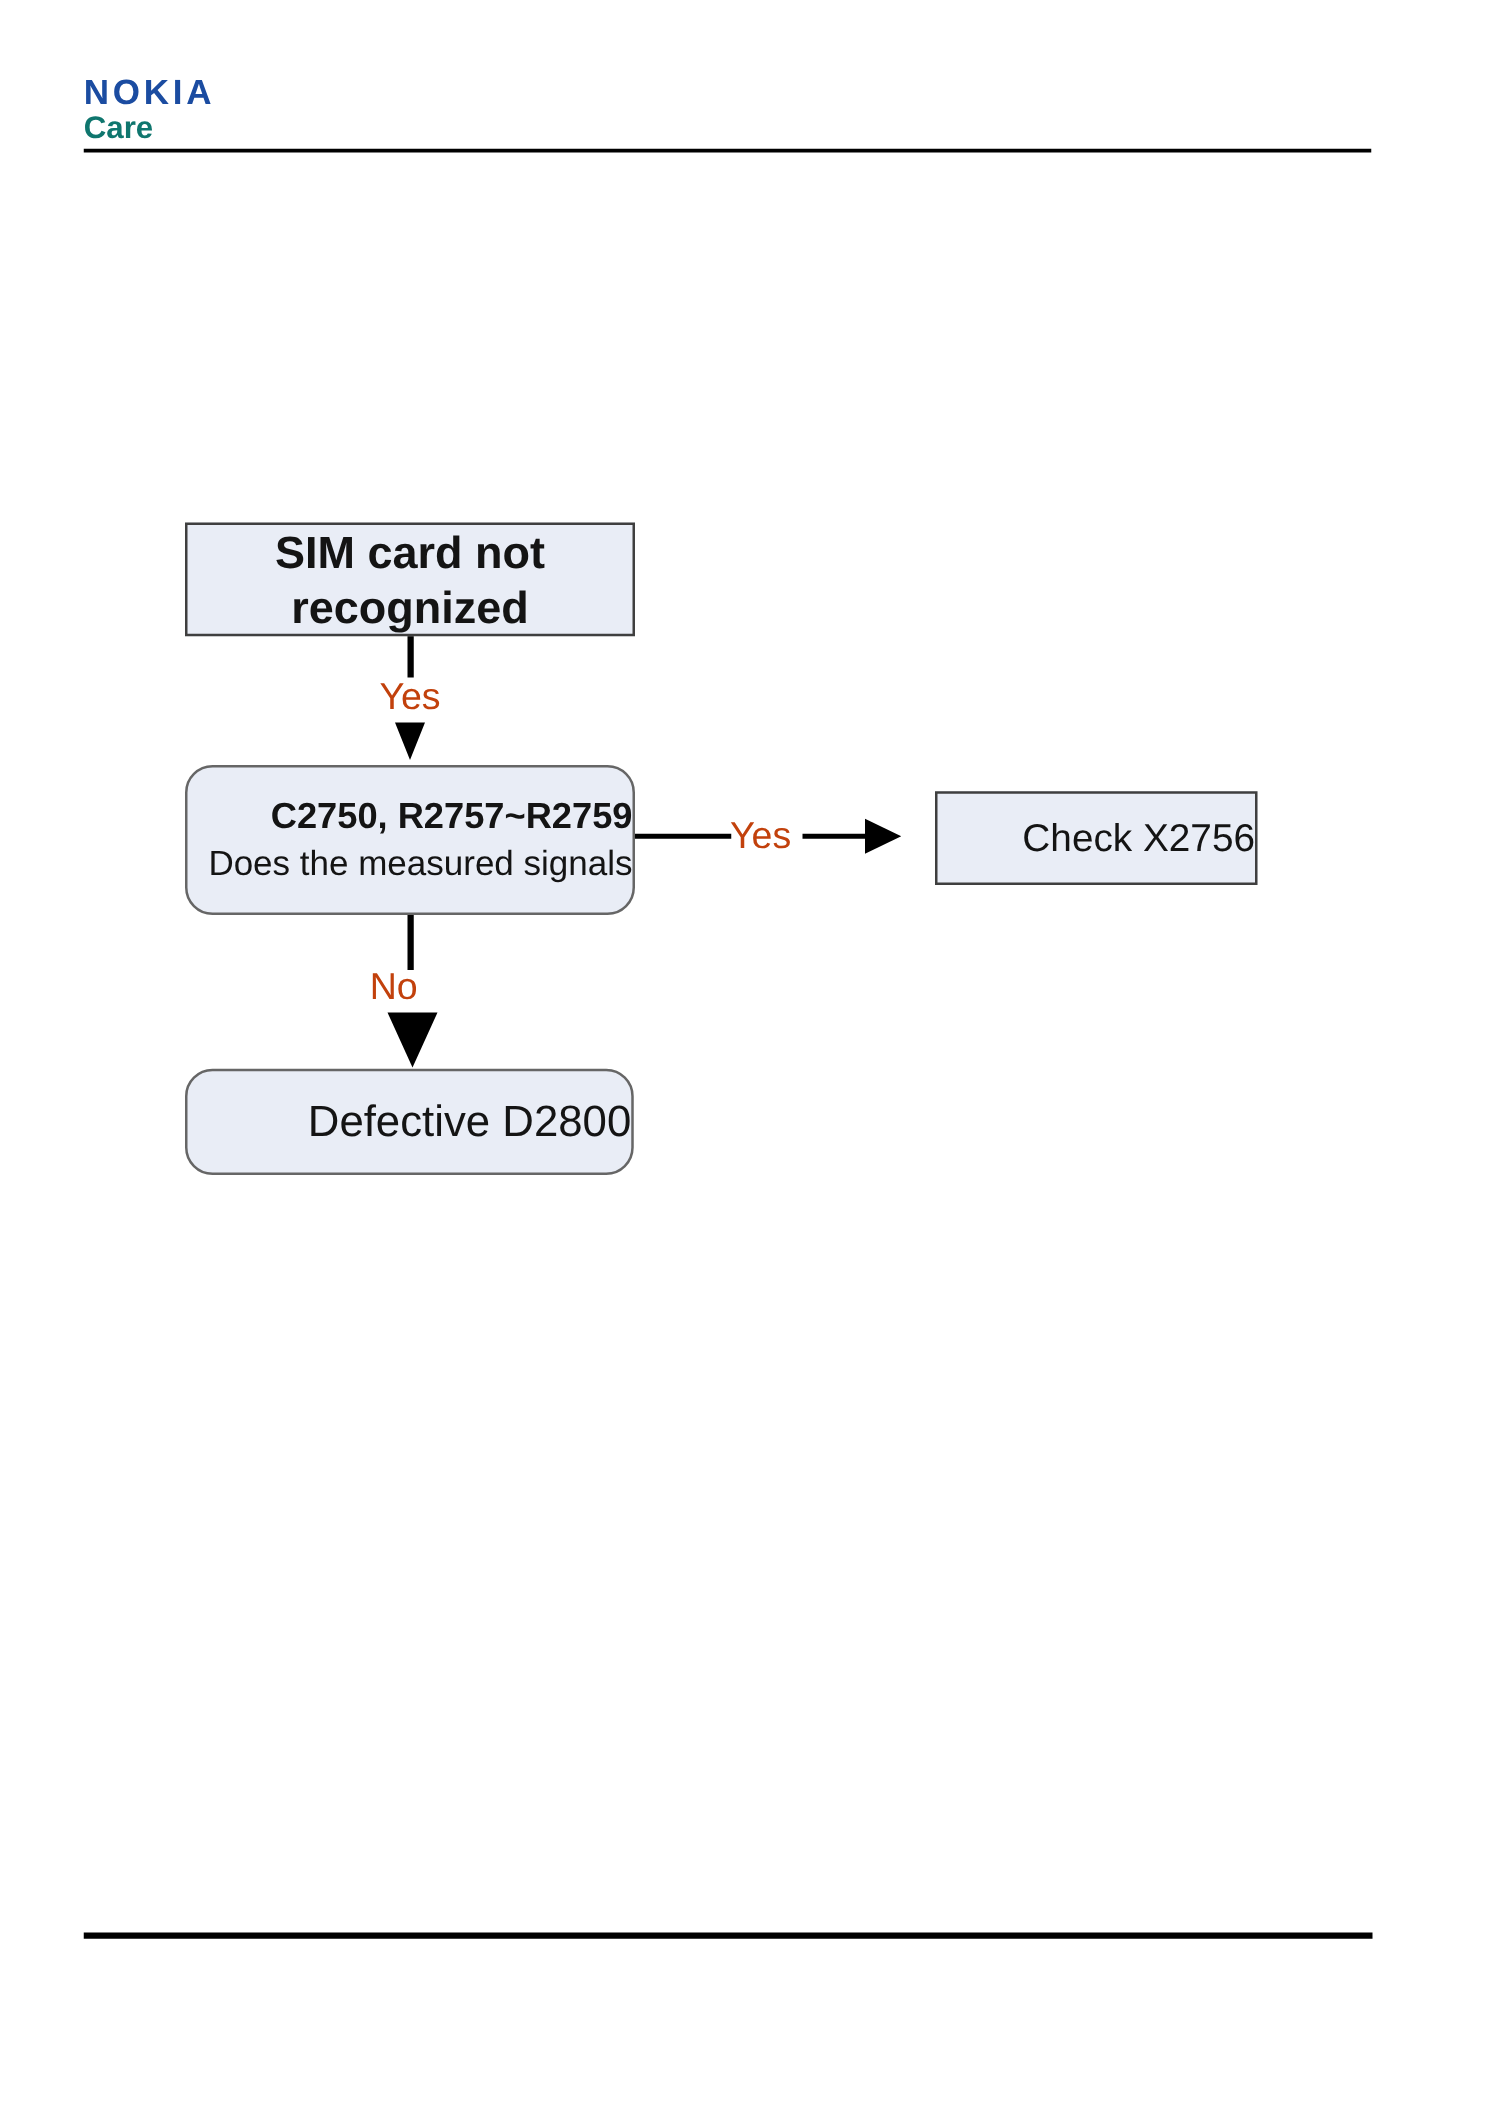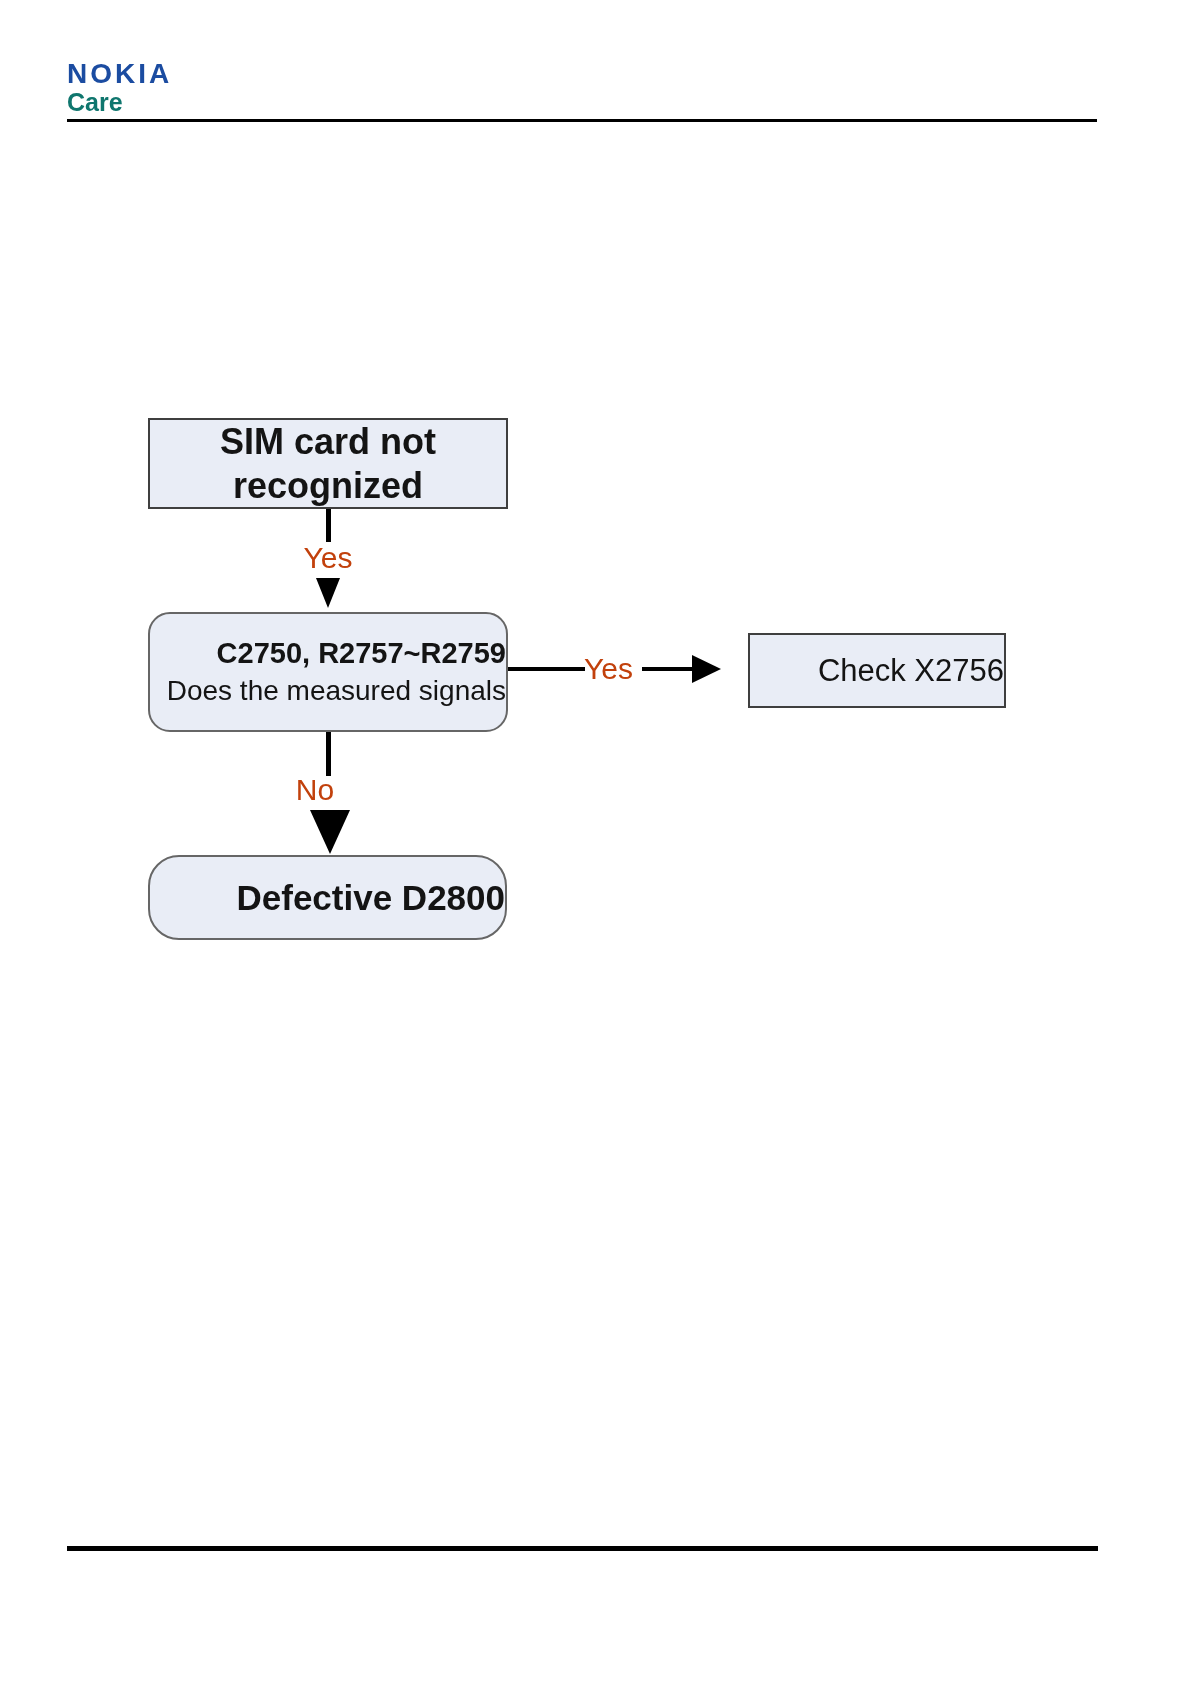--- a/index.html
+++ b/index.html
@@ -71,21 +71,21 @@
   #node-decision .decision-title { font-weight: bold; font-size: 29px; }
   #node-check {
     left: 720px; top: 633px;
     width: 258px; height: 75px;
     font-size: 31px;
     margin-left: 28px;
   }
   #node-defective {
     left: 148px; top: 855px;
     width: 359px; height: 85px;
-    font-size: 35px; font-weight: bold; border-radius: 31px;
+    font-size: 35px; font-weight: normal;
   }
 
   
   .vline { position: absolute; width: 5px; background: #000000; }
   #conn-v1 { left: 326px; top: 509px; height: 33px; }
   #conn-v2 { left: 326px; top: 732px; height: 44px; }
 
   .hline { position: absolute; height: 4px; background: #000000; }
   #conn-h1 { left: 508px; top: 667px; width: 77px; }
   #conn-h2 { left: 642px; top: 667px; width: 51px; }

